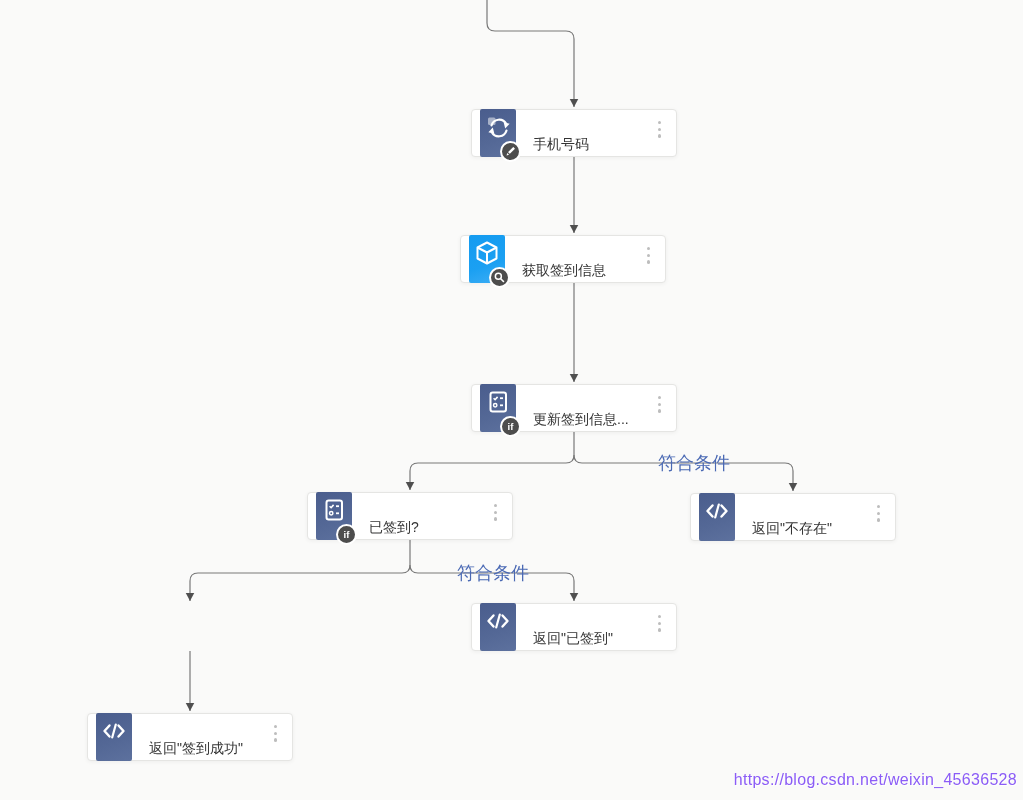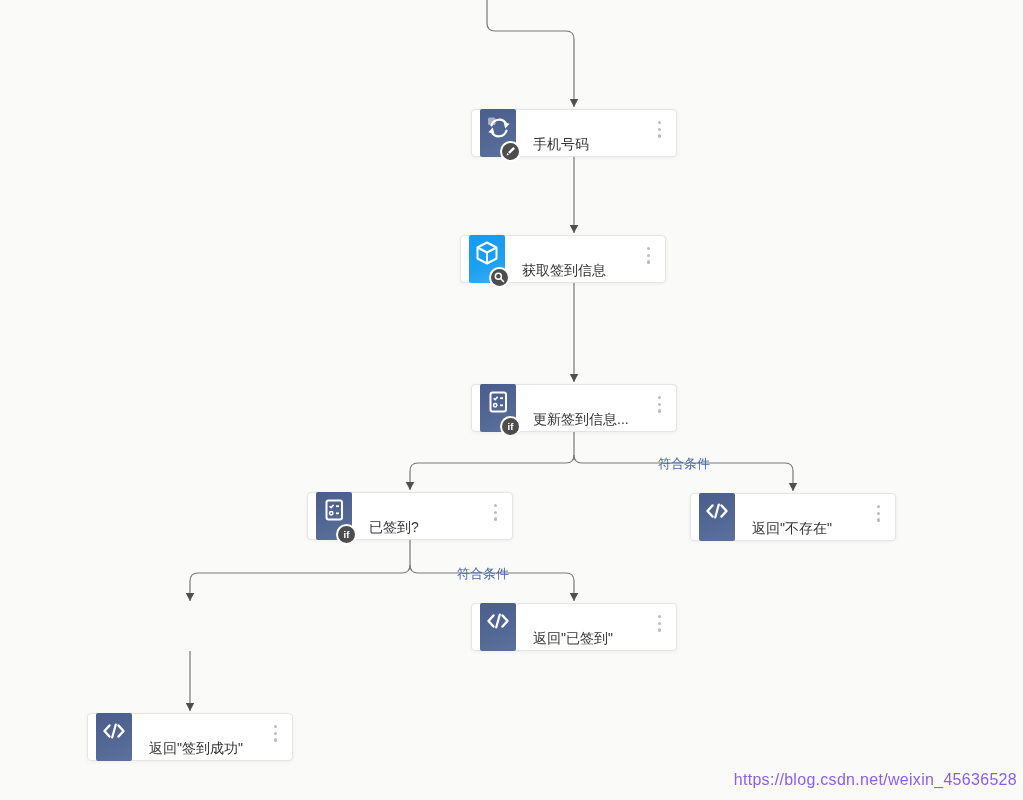--- a/index.html
+++ b/index.html
@@ -32,21 +32,21 @@
   .node-label{
     margin-left:17px;font-size:14px;color:#333;white-space:nowrap;
     overflow:hidden;max-width:120px;margin-top:23px;
   }
   .kebab{
     position:absolute;right:13px;top:9px;display:flex;flex-direction:column;
     align-items:center;gap:3.5px;padding:2px;cursor:pointer;
   }
   .kebab i{display:block;width:3.2px;height:3.2px;border-radius:50%;background:#bdbdbd;}
   .branch-label{
-    position:absolute;font-size:13px;color:#4a69b4;white-space:nowrap;line-height:15px;
+    position:absolute;font-size:18px;color:#4a69b4;white-space:nowrap;line-height:15px;
   }
   .watermark{
     position:absolute;right:6px;bottom:11px;font-size:16px;color:#8b5cf6;
     text-shadow:1px 1px 0 rgba(255,255,255,0.9);letter-spacing:0.3px;
   }
 </style>
 </head>
 <body>
 
 <div id="canvas">

